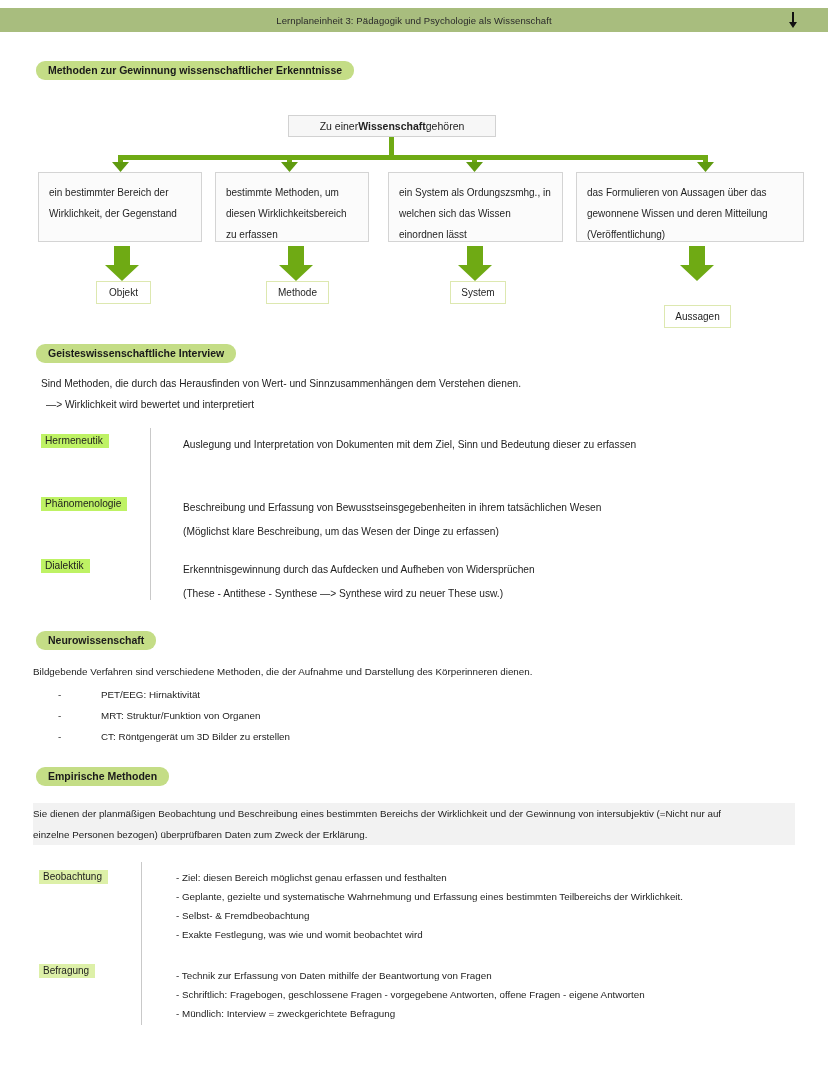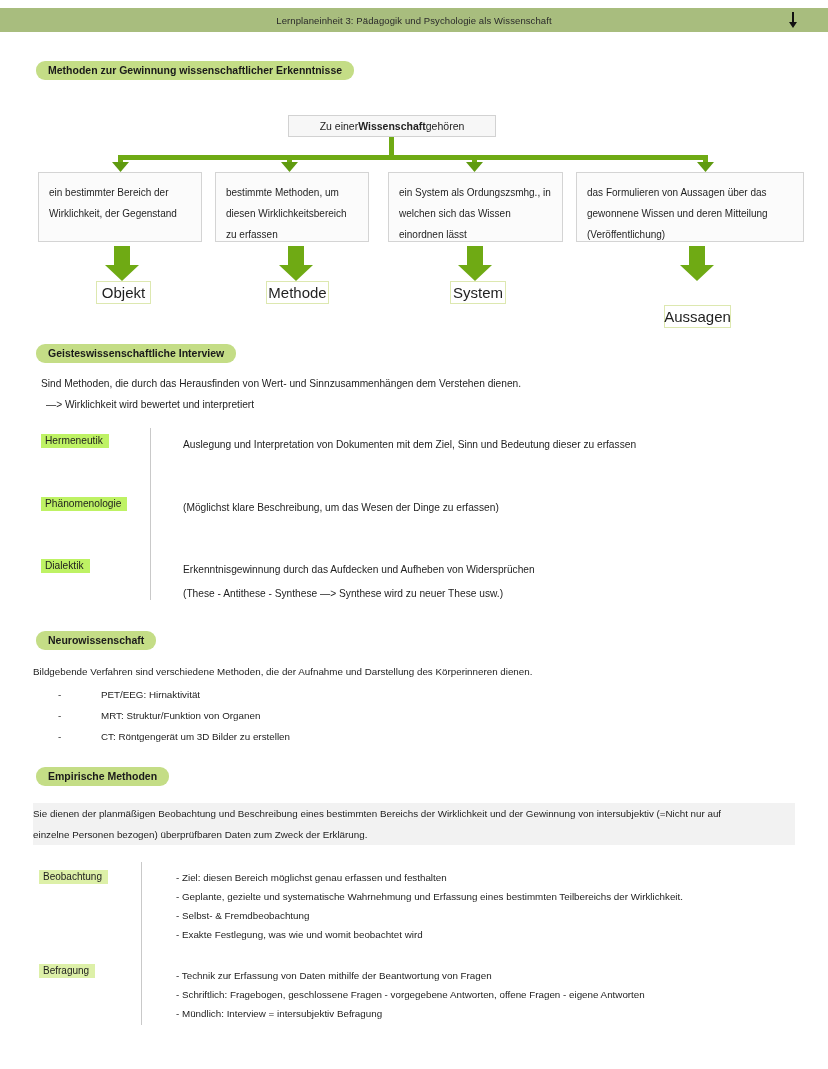--- a/index.html
+++ b/index.html
@@ -88,21 +88,21 @@
 
   .down-arrows { position: absolute; left: 0; top: 244px; width: 828px; height: 42px; }
 
   .res-box {
     position: absolute;
     top: 281px;
     height: 23px;
     border: 1px solid #dde8b0;
     background: #ffffff;
     display: flex; align-items: center; justify-content: center;
-    font-size: 15px;
+    font-size: 10px;
     color: #1f1f1f;
   }
   .res-box.r1 { left: 96px;  width: 55px; }
   .res-box.r2 { left: 266px; width: 63px; }
   .res-box.r3 { left: 450px; width: 56px; }
   .res-box.r4 { left: 664px; width: 67px; margin-top: 24px; }
 
   
   .sec-geist-title { position: absolute; left: 36px; top: 343px; }
   .geist-lead {
@@ -238,20 +238,21 @@
 
   <div class="gw-divider"></div>
 
   <div class="gw-label" style="top:434px;">Hermeneutik</div>
   <div class="gw-text" style="top:433px;">
     <div>Auslegung und Interpretation von Dokumenten mit dem Ziel, Sinn und Bedeutung dieser zu erfassen</div>
   </div>
 
   <div class="gw-label" style="top:497px;">Phänomenologie</div>
   <div class="gw-text" style="top:496px;">
+    <div>Beschreibung und Erfassung von Bewusstseinsgegebenheiten in ihrem tatsächlichen Wesen</div>
     <div>(Möglichst klare Beschreibung, um das Wesen der Dinge zu erfassen)</div>
   </div>
 
   <div class="gw-label" style="top:559px;">Dialektik</div>
   <div class="gw-text" style="top:558px;">
     <div>Erkenntnisgewinnung durch das Aufdecken und Aufheben von Widersprüchen</div>
     <div>(These - Antithese - Synthese —&gt; Synthese wird zu neuer These usw.)</div>
   </div>
 
   <div class="sec-neuro-title">
@@ -291,16 +292,16 @@
     <div>- Ziel: diesen Bereich möglichst genau erfassen und festhalten</div>
     <div>- Geplante, gezielte und systematische Wahrnehmung und Erfassung eines bestimmten Teilbereichs der Wirklichkeit.</div>
     <div>- Selbst- &amp; Fremdbeobachtung</div>
     <div>- Exakte Festlegung, was wie und womit beobachtet wird</div>
   </div>
 
   <div class="emp-label" style="top:964px;">Befragung</div>
   <div class="emp-text" style="top:966px;">
     <div>- Technik zur Erfassung von Daten mithilfe der Beantwortung von Fragen</div>
     <div>- Schriftlich: Fragebogen, geschlossene Fragen - vorgegebene Antworten, offene Fragen - eigene Antworten</div>
-    <div>- Mündlich: Interview = intersubjektiv Befragung</div>
+    <div>- Mündlich: Interview = zweckgerichtete Befragung</div>
   </div>
 
 </div>
 
 </body></html>

